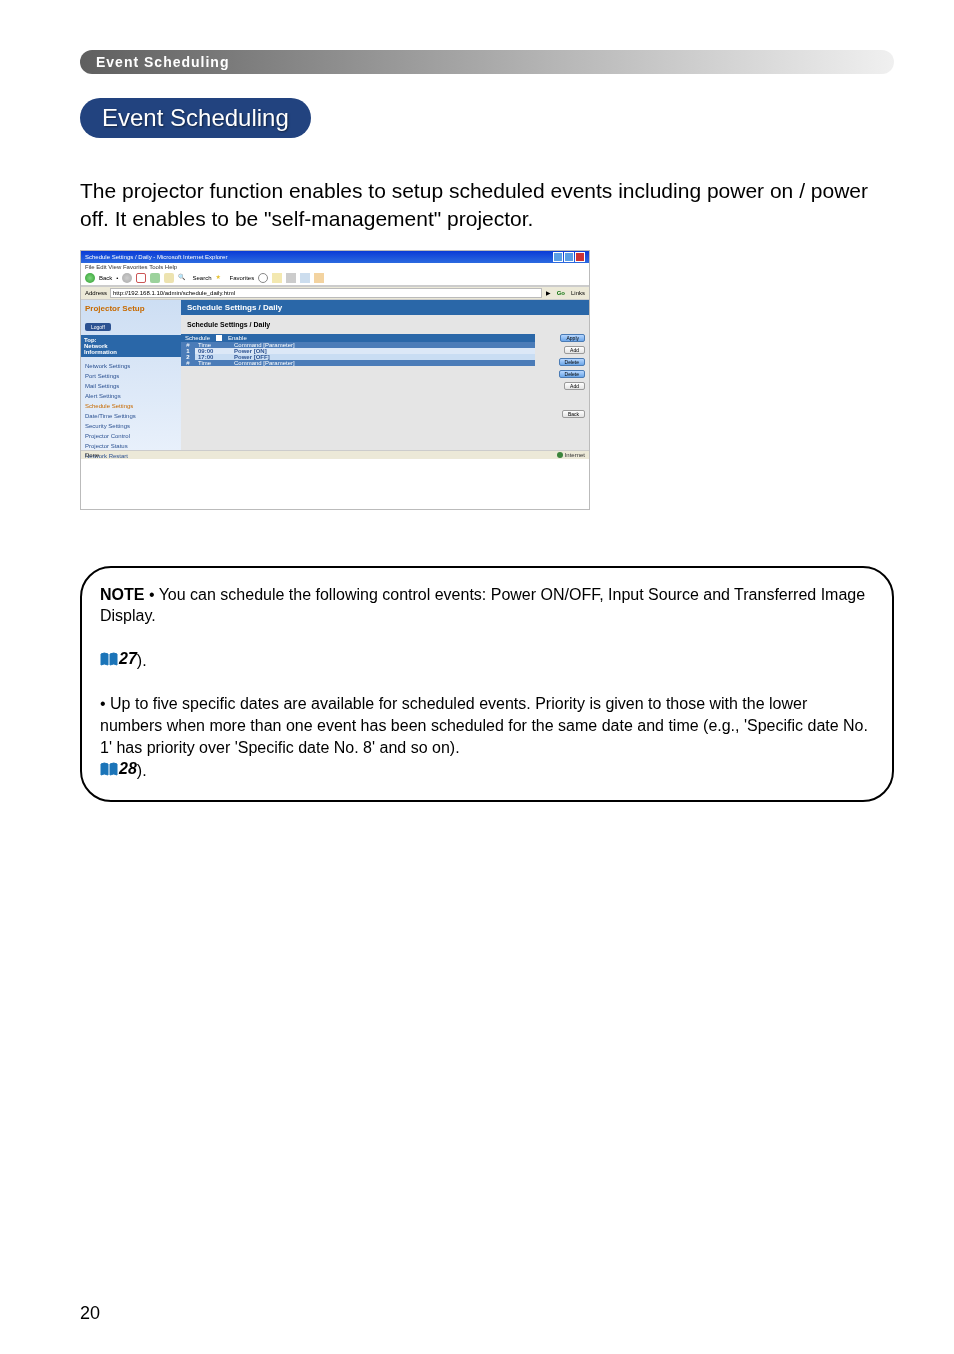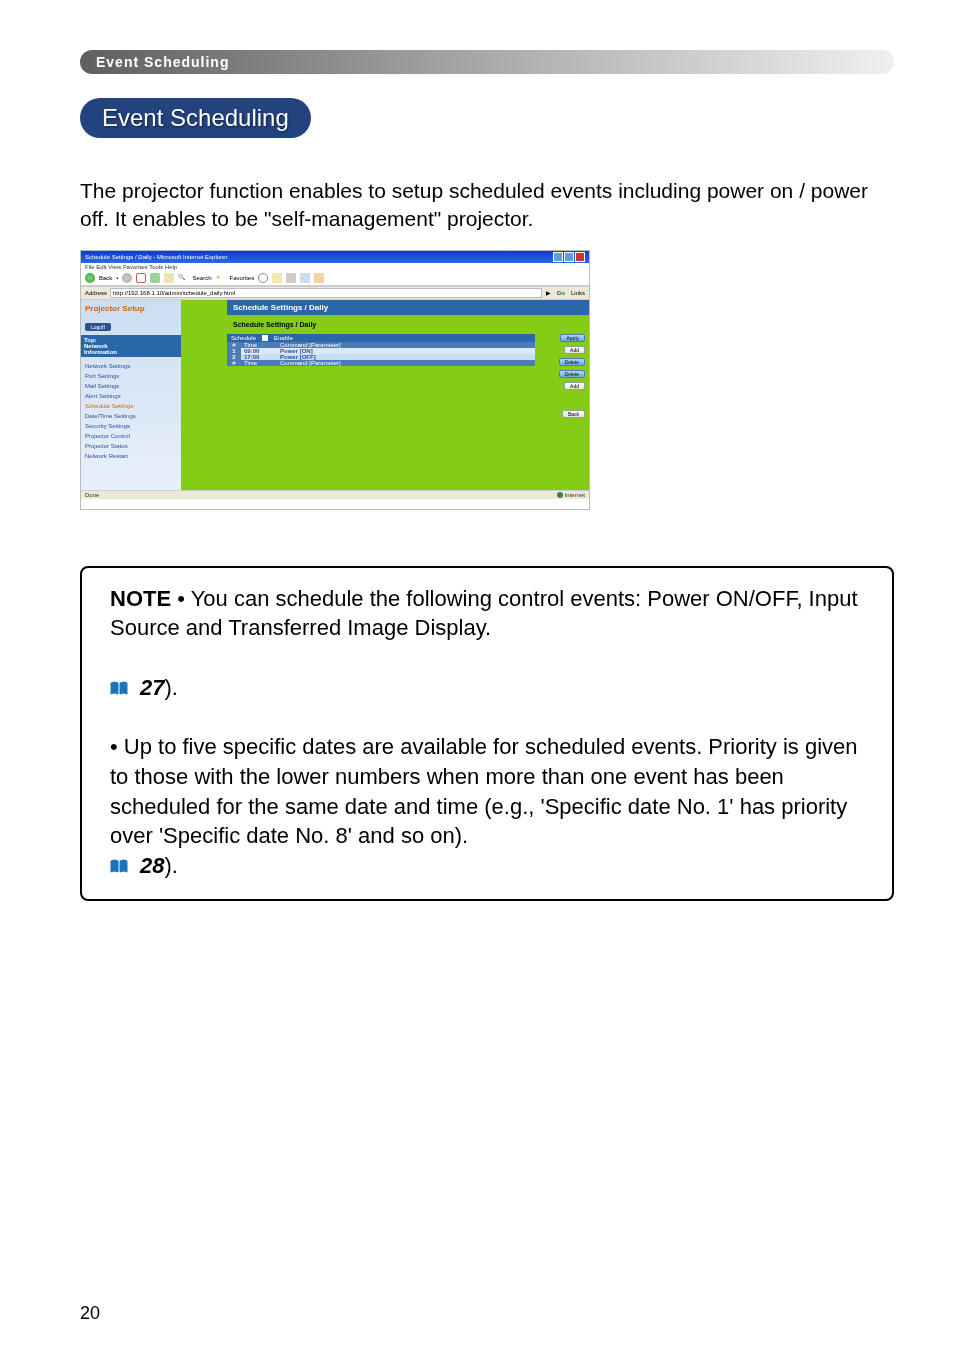--- a/index.html
+++ b/index.html
@@ -57,33 +57,33 @@
   .title-bar-r { display:flex; gap:1px;}
   .wb { width:10px; height:10px; background:#c33; border:1px solid #fff;}
   .wb.min { background:#5a9ee5;}
   .menu-bar { padding: 1px 4px; color: #333; }
   .tool-bar { padding: 2px 4px; display:flex; align-items:center; gap:4px; border-bottom:1px solid #ccc;}
   .ico { width:10px; height:10px; display:inline-block; }
   .green-back { background: radial-gradient(circle, #7fd87f, #2e9b2e); border-radius:50%; }
   .addr-bar { padding: 1px 4px; display:flex; align-items:center; border-top:1px solid #ccc; border-bottom:1px solid #ccc; background:#ece9d8;}
   .addr-field { flex:1; background:#fff; border:1px solid #bbb; padding:0 2px; height:10px; display:flex; align-items:center;}
   .go-lbl { color:#0a720a; font-weight:bold; margin-left:6px;}
-  .app-body { display:flex; flex:1; height: 190px; }
+  .app-body { display:flex; flex:1; height: 150px; }
   .sidebar {
     width: 100px;
     background: linear-gradient(to bottom, #cddef3 0%, #e8f0fb 100%);
     color: #2c5292;
     padding: 4px 4px;
   }
   .proj-setup { color:#c76a00; font-weight:bold; font-size:8px; margin-bottom:10px;}
   .logoff-btn { background:#2c5292; color:#fff; font-size:5px; padding:1px 6px; border-radius:2px; display:inline-block; margin-bottom:6px;}
   .side-top { background:#2a67a8; color:#fff; font-weight:bold; padding:2px 3px; margin: -2px -4px 4px -4px;}
   .side-link { color:#2c5292; padding:2px 0; font-size:6px;}
   .side-link.active { color:#c76a00; }
-  .main-pane { flex:1; background:#84cc16; position:relative;padding-left:46px;}
+  .main-pane { flex:1; background:#e5e5e5; position:relative;}
   .main-header { background:#2a67a8; color:#fff; font-weight:bold; padding:3px 6px; font-size:8px;}
   .sub-title { font-weight:bold; font-size:7px; padding:6px;}
   .sched-row { background:#2a67a8; color:#fff; display:flex; align-items:center; padding:1px 4px; gap:6px;}
   .r-panel { position:absolute; right:4px; top:34px; width:46px; text-align:right;}
   .r-panel div { margin-bottom:4px;}
   .xp-btn { background:linear-gradient(#fefefe,#e3e3e3); border:1px solid #9a9a9a; font-size:5px; padding:0 5px; border-radius:2px; display:inline-block; text-align:center;}
   .xp-btn.blue { background:linear-gradient(#b7d7ff,#6ca6e8); border-color:#4a7bb5;}
   .ev-tbl { width: calc(100% - 54px);}
   .ev-head { background:#4b7cb8; color:#fff; display:flex;}
   .ev-head > div:nth-child(1){width:14px; text-align:center;}
@@ -92,30 +92,30 @@
   .ev-row { display:flex; color:#2c5292; background:#dce8f7; font-weight:bold;}
   .ev-row.alt { background:#c9ddf3;}
   .ev-row > div:nth-child(1){width:14px; text-align:center; background:#4b7cb8; color:#fff;}
   .ev-row > div:nth-child(2){width:36px; padding-left:3px;}
   .ev-row > div:nth-child(3){flex:1; padding-left:3px;}
   .status-bar { border-top:1px solid #ccc; padding:1px 4px; color:#333; background:#ece9d8; display:flex; justify-content:space-between;}
   .status-bar .dot{ width:6px; height:6px; background:#3b843b; border-radius:50%; display:inline-block; margin-right:2px; vertical-align:middle;}
 
   .note-box {
     border: 2px solid #000;
-    border-radius: 8px;
-    padding: 16px 20px 18px 28px;
-    font-size: 22px;
+    border-radius: 31px;
+    padding: 16px 20px 18px 18px;
+    font-size: 16px;
     line-height: 1.35;
   }
   .note-lbl { font-weight: bold; }
   .bookref {
     display: inline-flex;
     align-items: center;
-    gap: 12px;
+    gap: 1px;
     font-style: italic;
     font-weight: bold;
   }
   .bookicon {
     display: inline-block;
     width: 18px;
     height: 14px;
     vertical-align: -1px;
   }
   .page-num {

